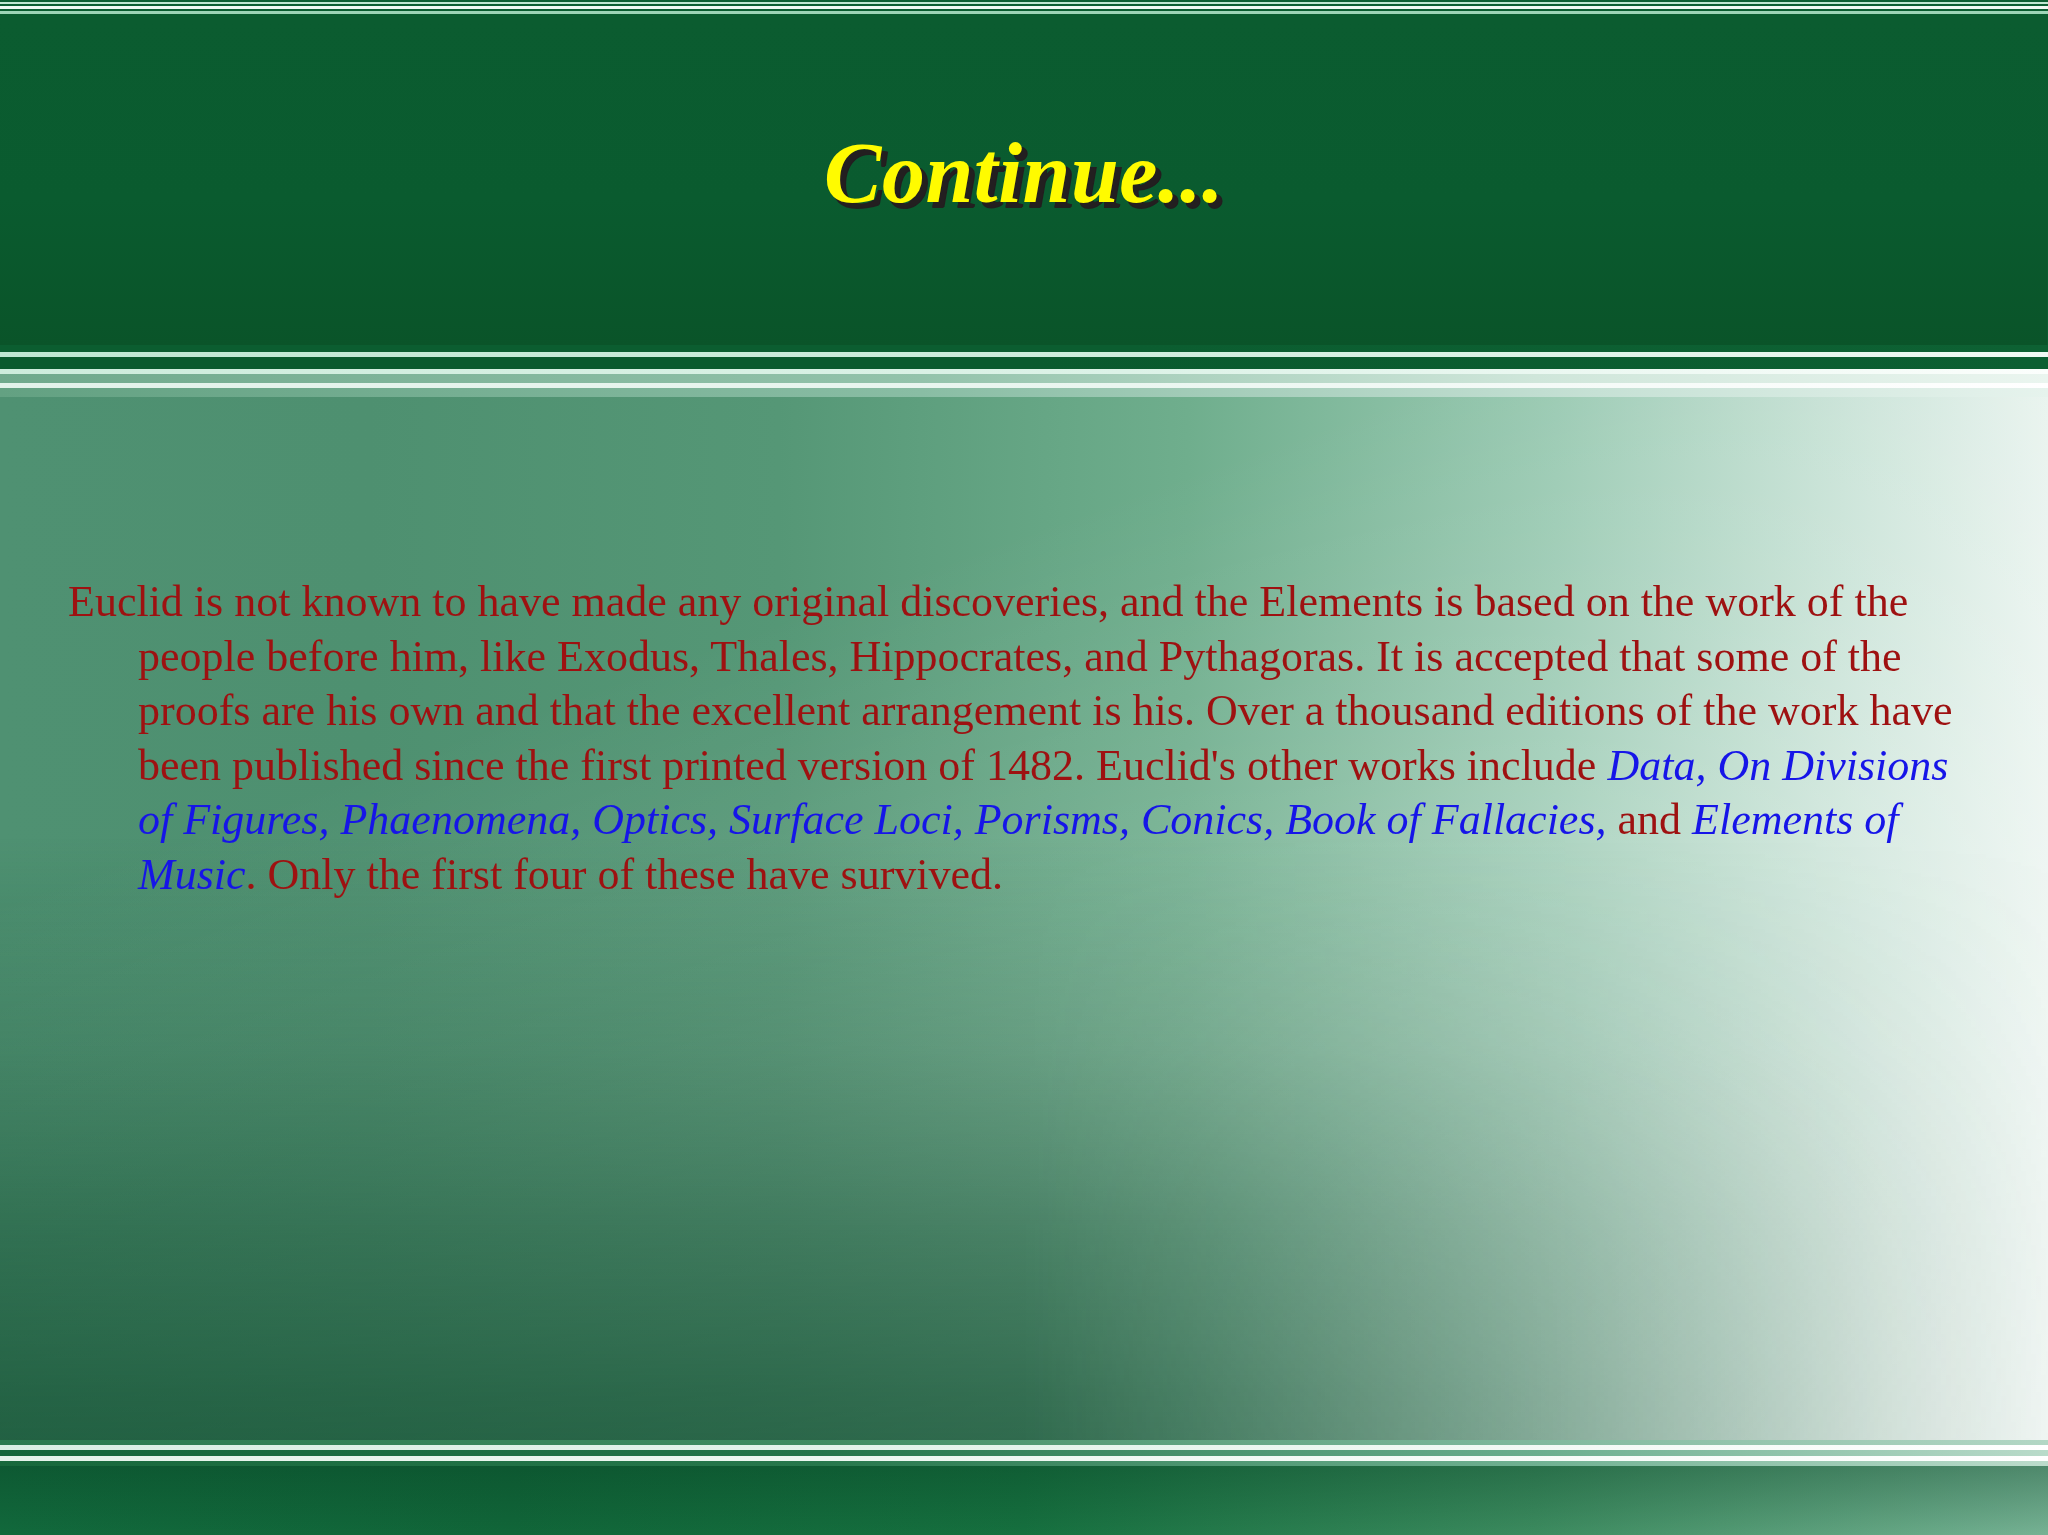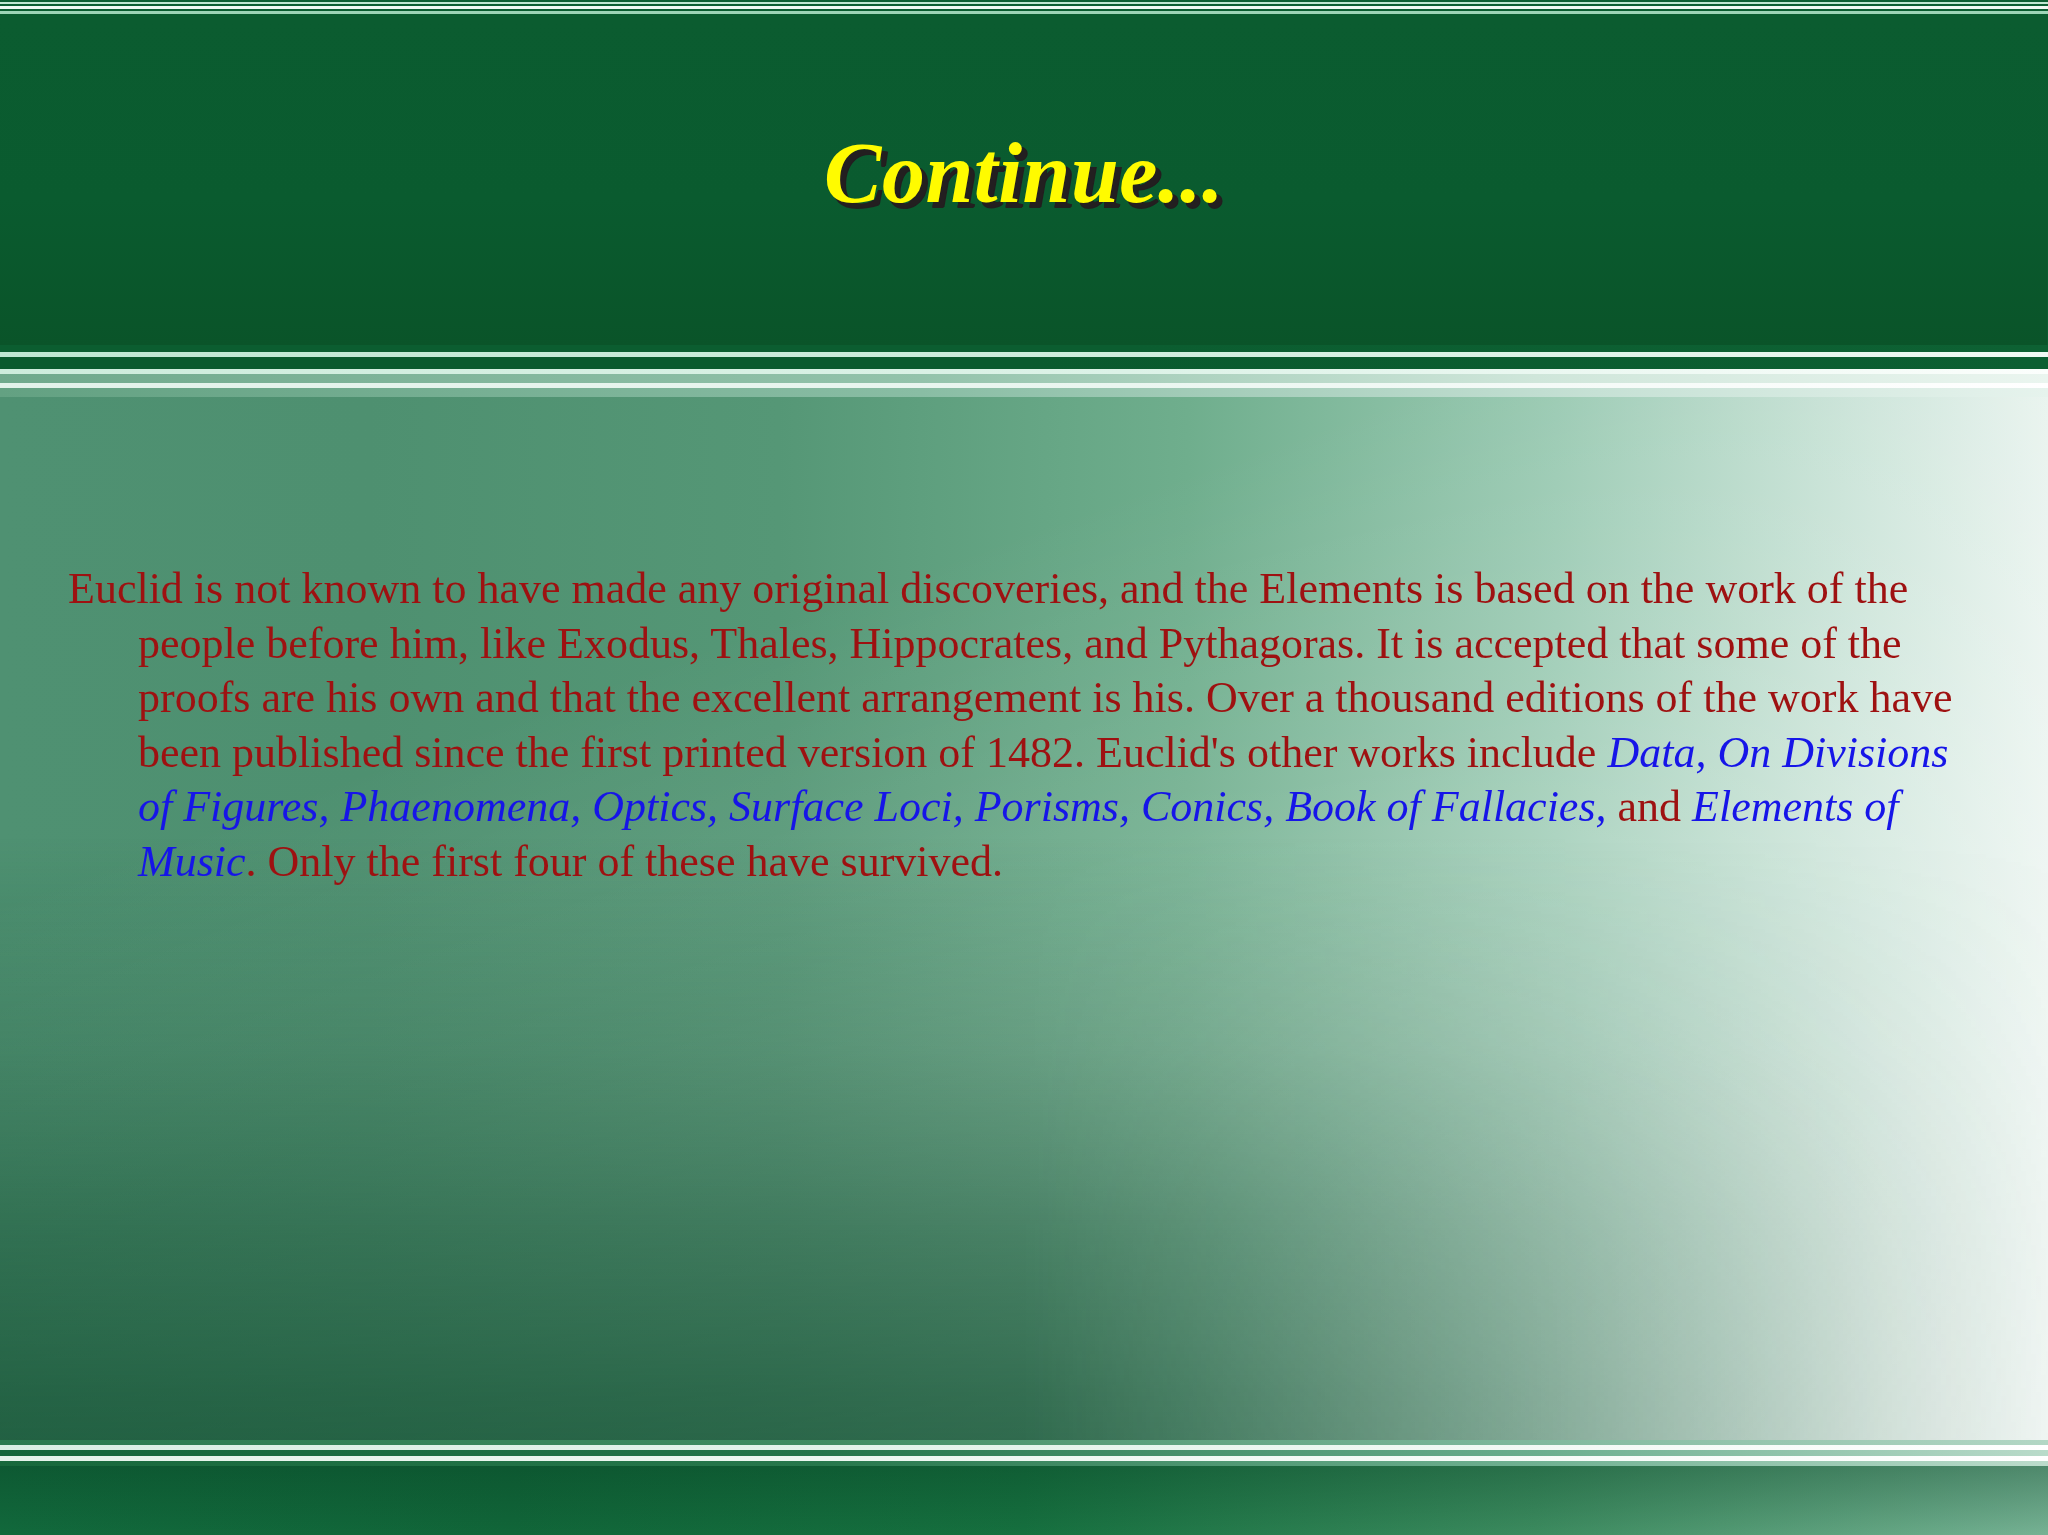--- a/index.html
+++ b/index.html
@@ -151,21 +151,21 @@
     left: 0; top: 1466px;
     width: 2048px; height: 69px;
     background: linear-gradient(to bottom, rgba(5,60,33,0.35) 0%, rgba(5,60,33,0.0) 100%);
     pointer-events: none;
   }
 
   
   .content {
     position: absolute;
     left: 68px;
-    top: 562px;
+    top: 575px;
     width: 1906px;
   }
   .para {
     margin: 0;
     font-size: 44px;
     line-height: 54.6px;
     color: #9e1111;
     text-indent: -70px;
     padding-left: 70px;
     text-align: left;

